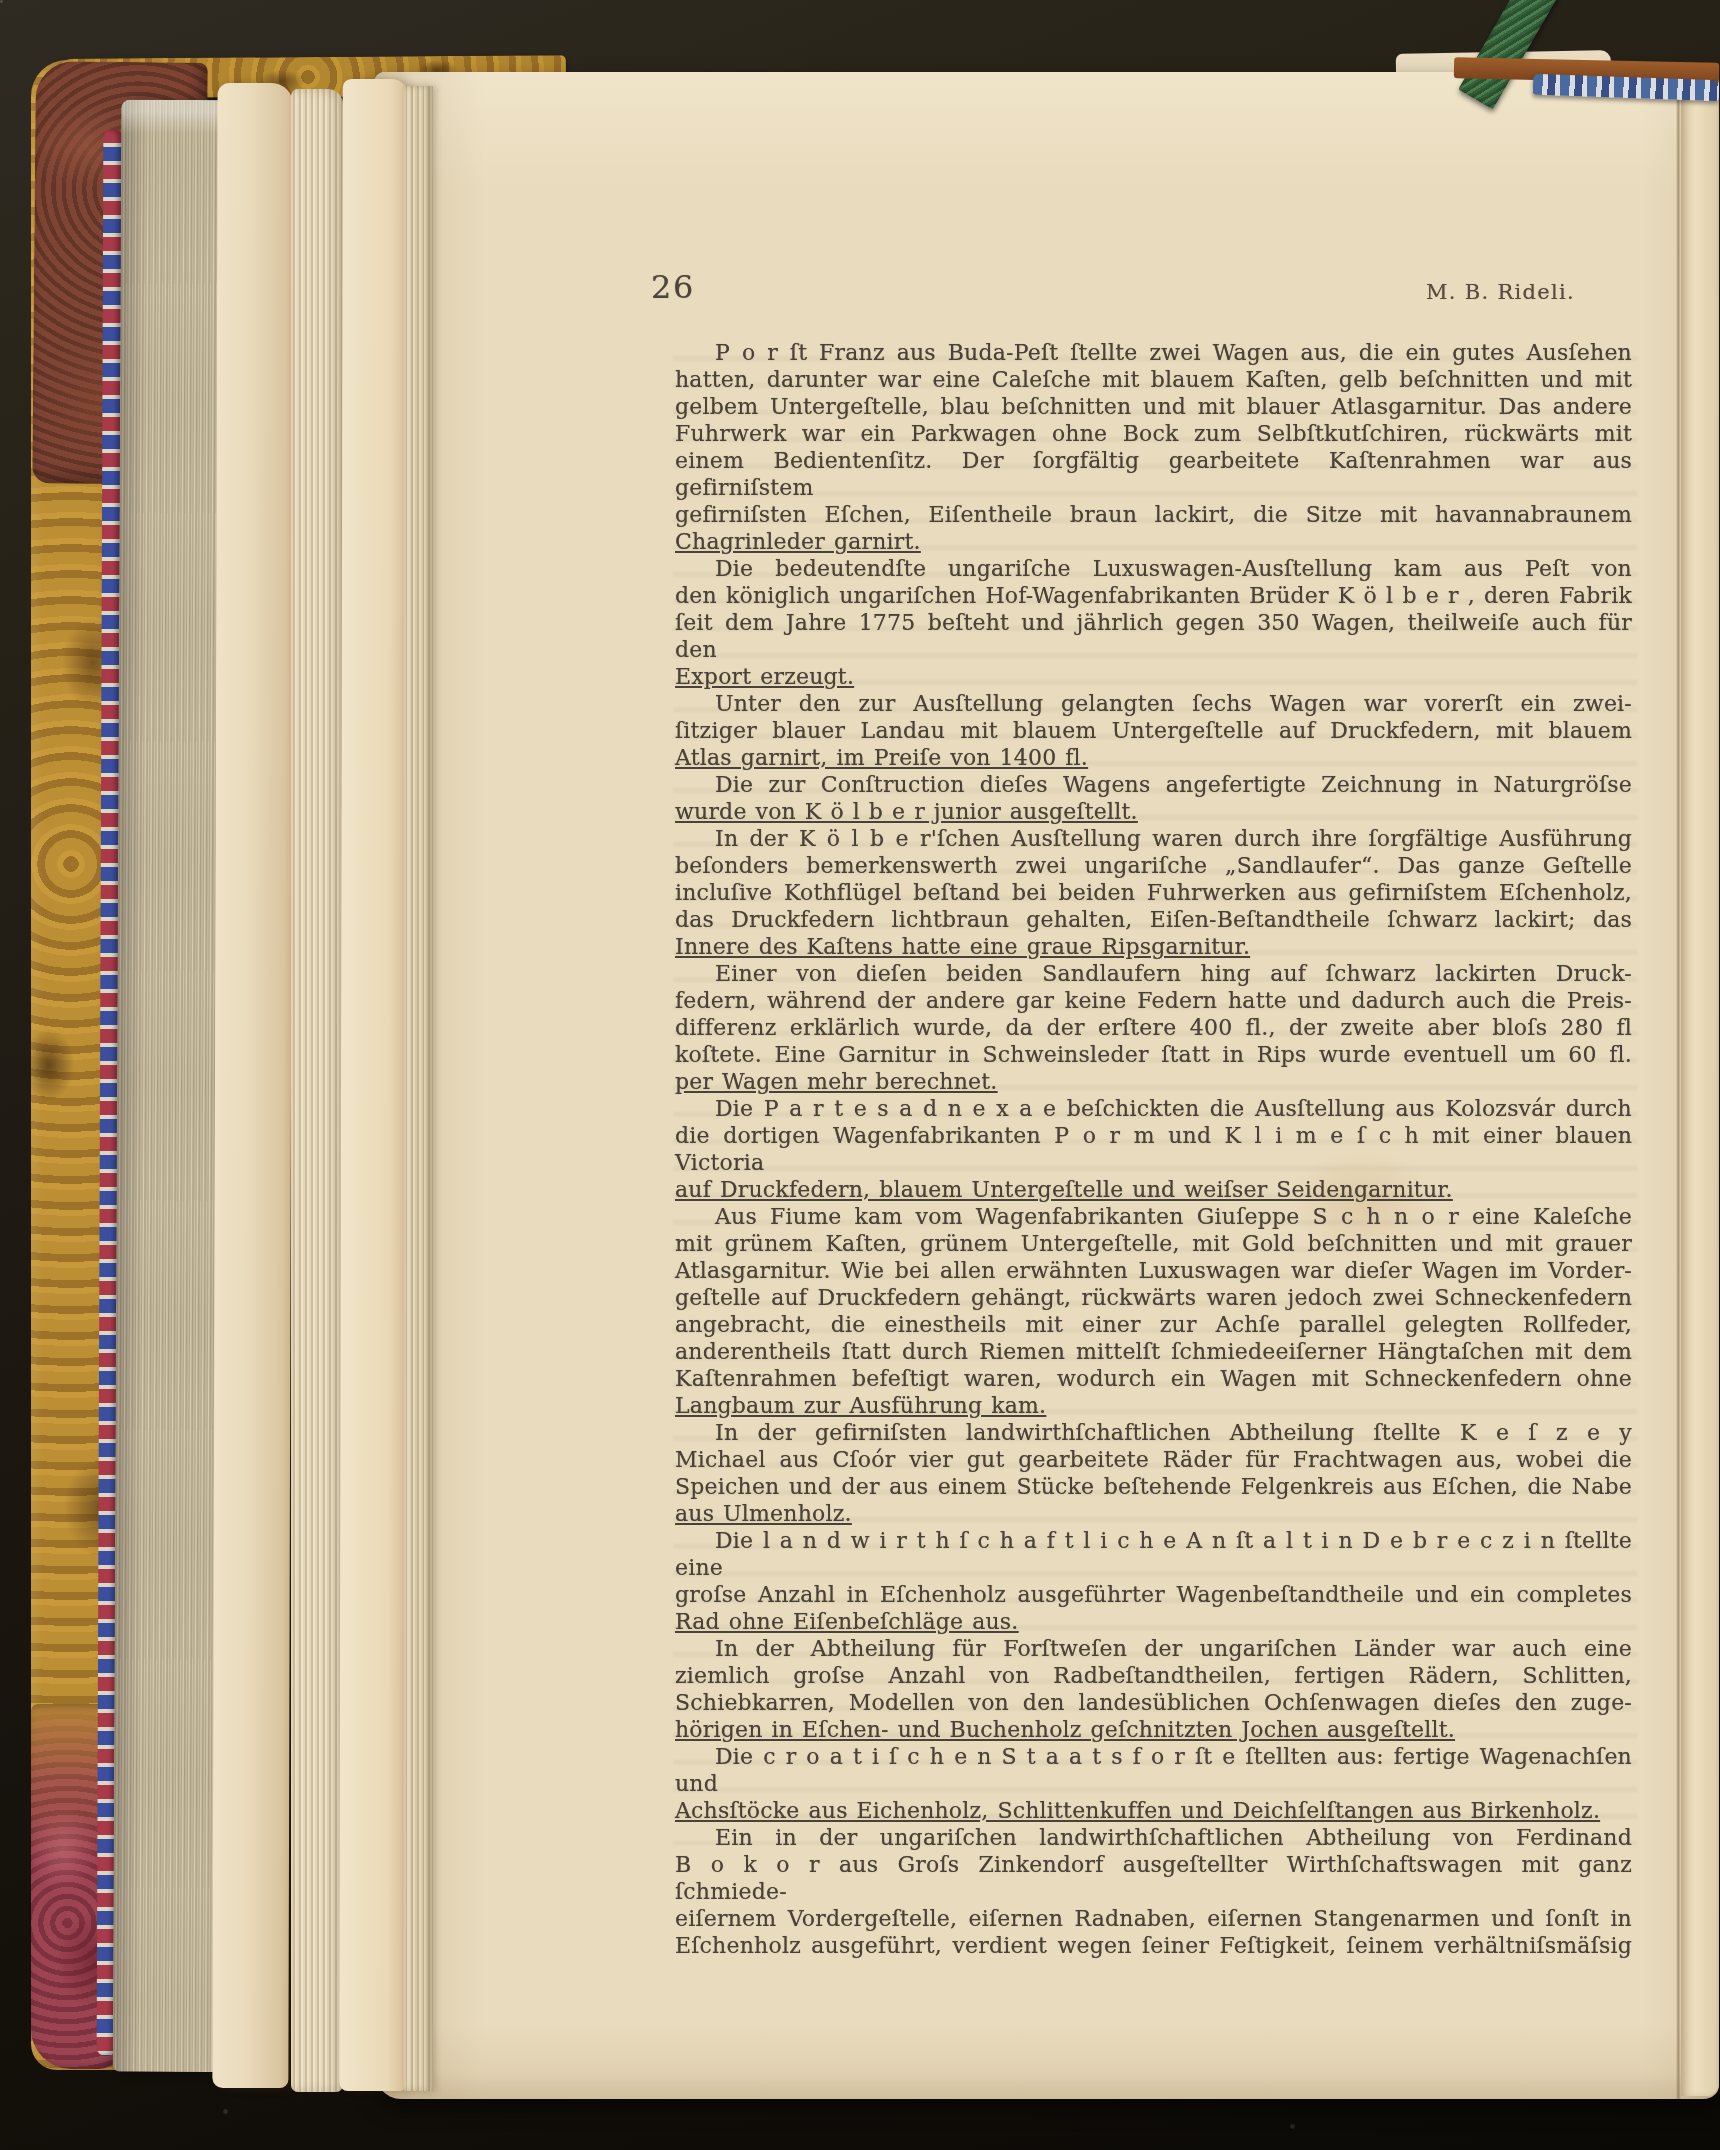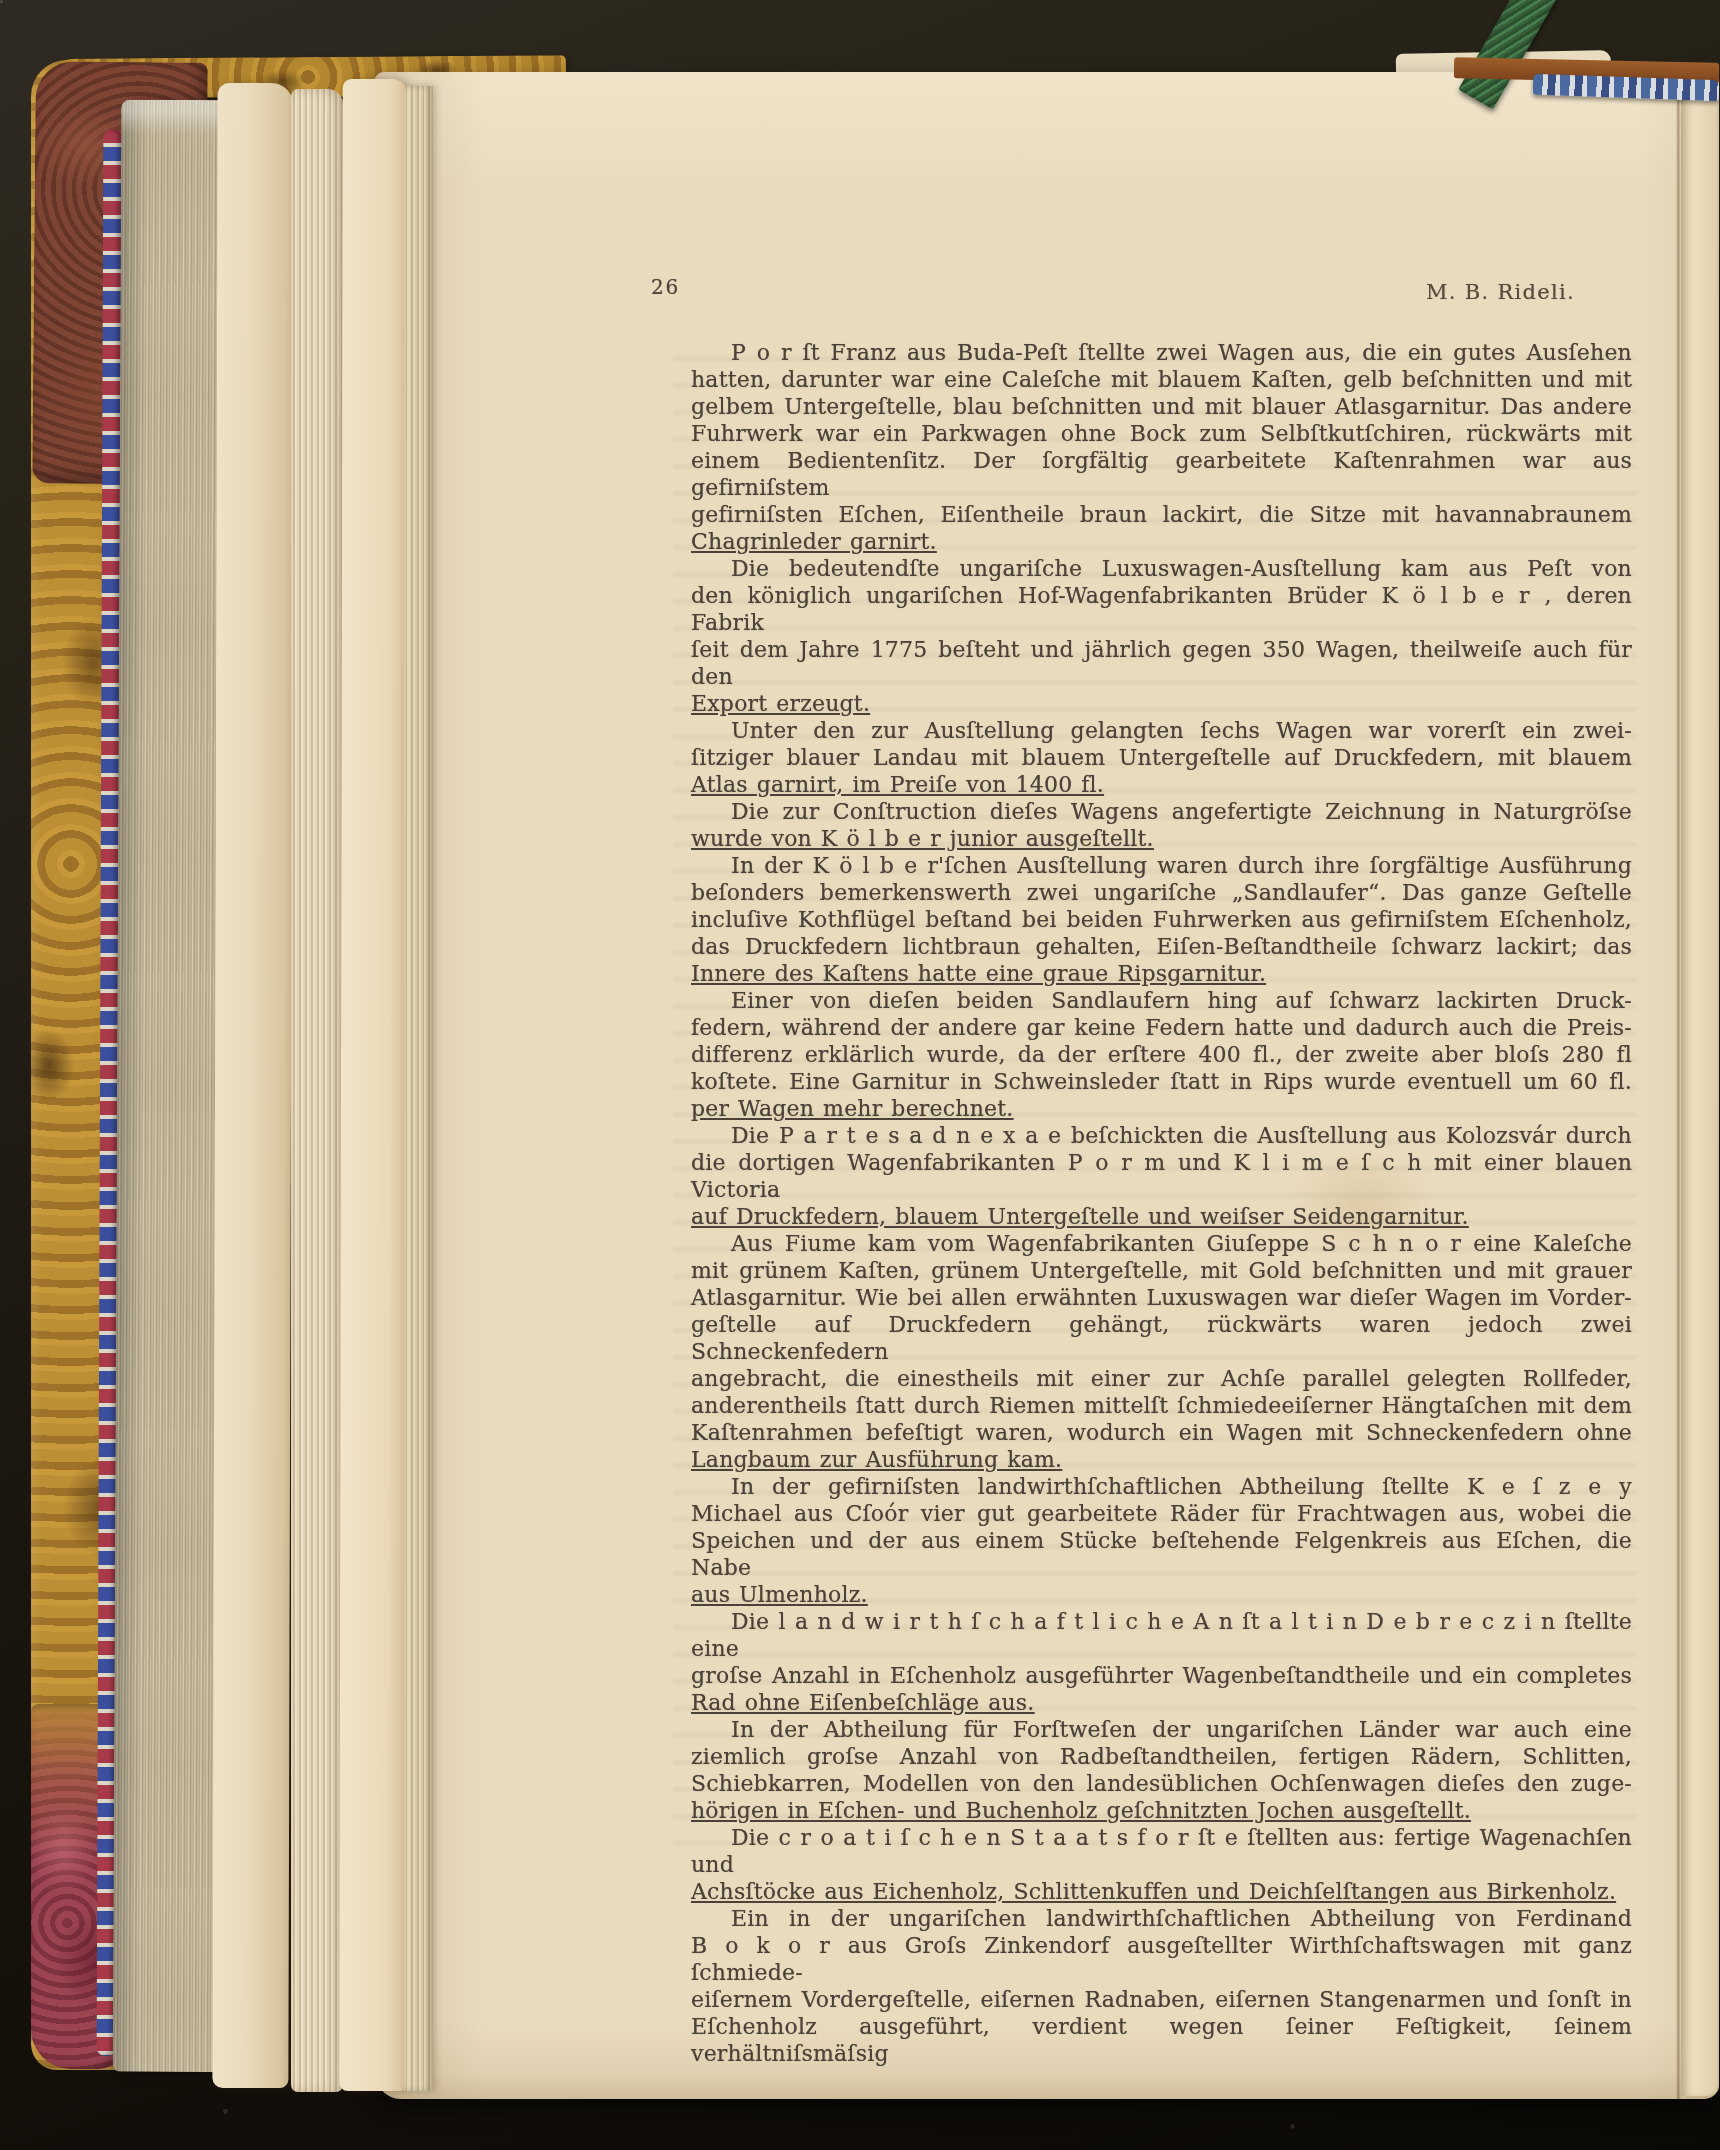--- a/index.html
+++ b/index.html
@@ -109,24 +109,24 @@
     box-shadow:0 2.6px 4.3px rgba(0,0,0,.4);}
   .speckles{left:0;top:0;width:3.4px;height:3.4px;border-radius:50%;background:rgba(190,180,160,.28);
     box-shadow:551px 138px 0 0.9px rgba(180,170,150,.22),1041px 102px 0 0 rgba(170,160,140,.2),
       76px 1351px 0 0.9px rgba(200,190,170,.18),224px 2110px 0 0.9px rgba(120,110,95,.3),
       1291px 2125px 0 0.9px rgba(90,85,70,.35);}
 
   
   .text-layer{left:675px;top:272px;width:957px;z-index:10;color:#4a4238;
     font-size:22px;line-height:27px;text-shadow:0 0 0.7px rgba(60,50,40,.55);}
   .pg-header{position:relative;height:38px;margin-bottom:29px;}
-  .pagenum{position:absolute;left:-24px;top:1.7px;font-size:20px;letter-spacing:1.7px;color:#4e463c;}
+  .pagenum{position:absolute;left:-24px;top:1.7px;font-size:32px;letter-spacing:1.7px;color:#4e463c;}
   .runtitle{position:absolute;left:0;right:0;top:6.9px;text-align:right;transform:translateX(-57px);
     font-size:21px;letter-spacing:1.3px;color:#584c3e;}
-  .para{position:relative;margin-left:16px;}
+  .para{position:relative;}
   .line{position:relative;text-align:justify;text-align-last:justify;word-spacing:1.7px;letter-spacing:0.2px;}
   .line.pf-first{text-indent:40px;}
   .line.pf-last{text-align-last:left;text-decoration:underline;}
 </style>
 </head>
 <body>
 
 <div class="scene">
   <div class="cover-side"></div>
   <div class="cover-top"></div>

